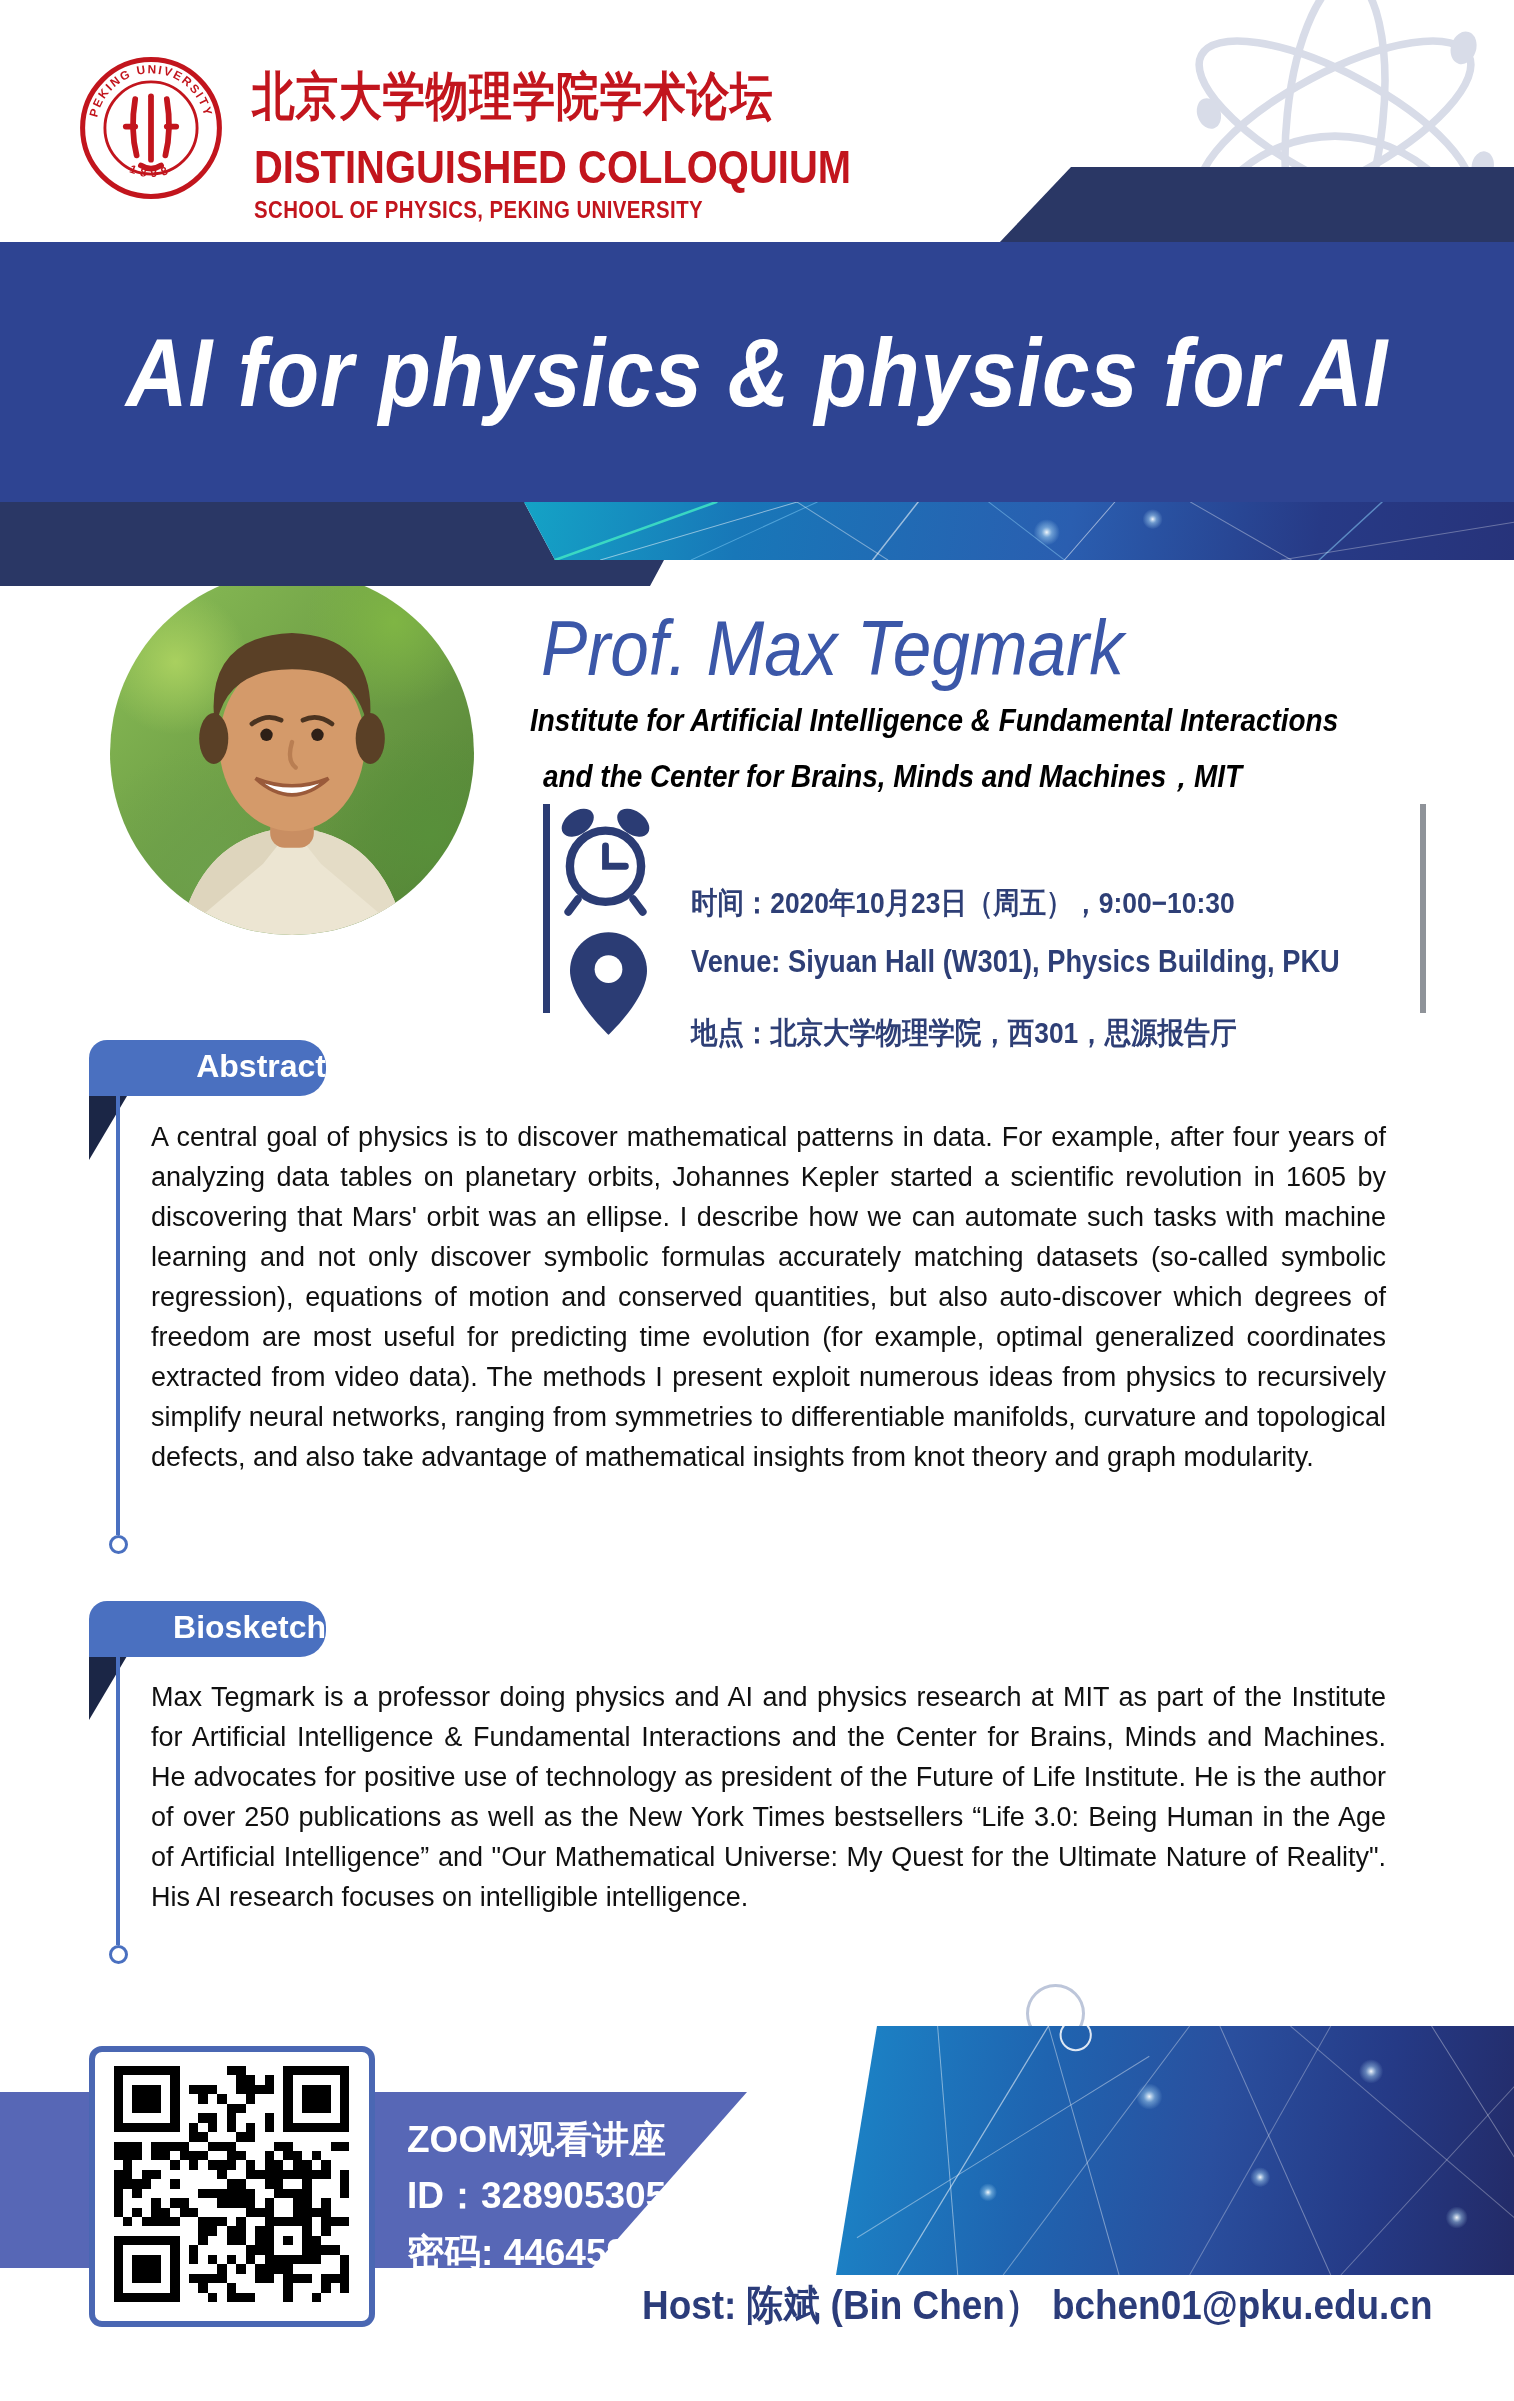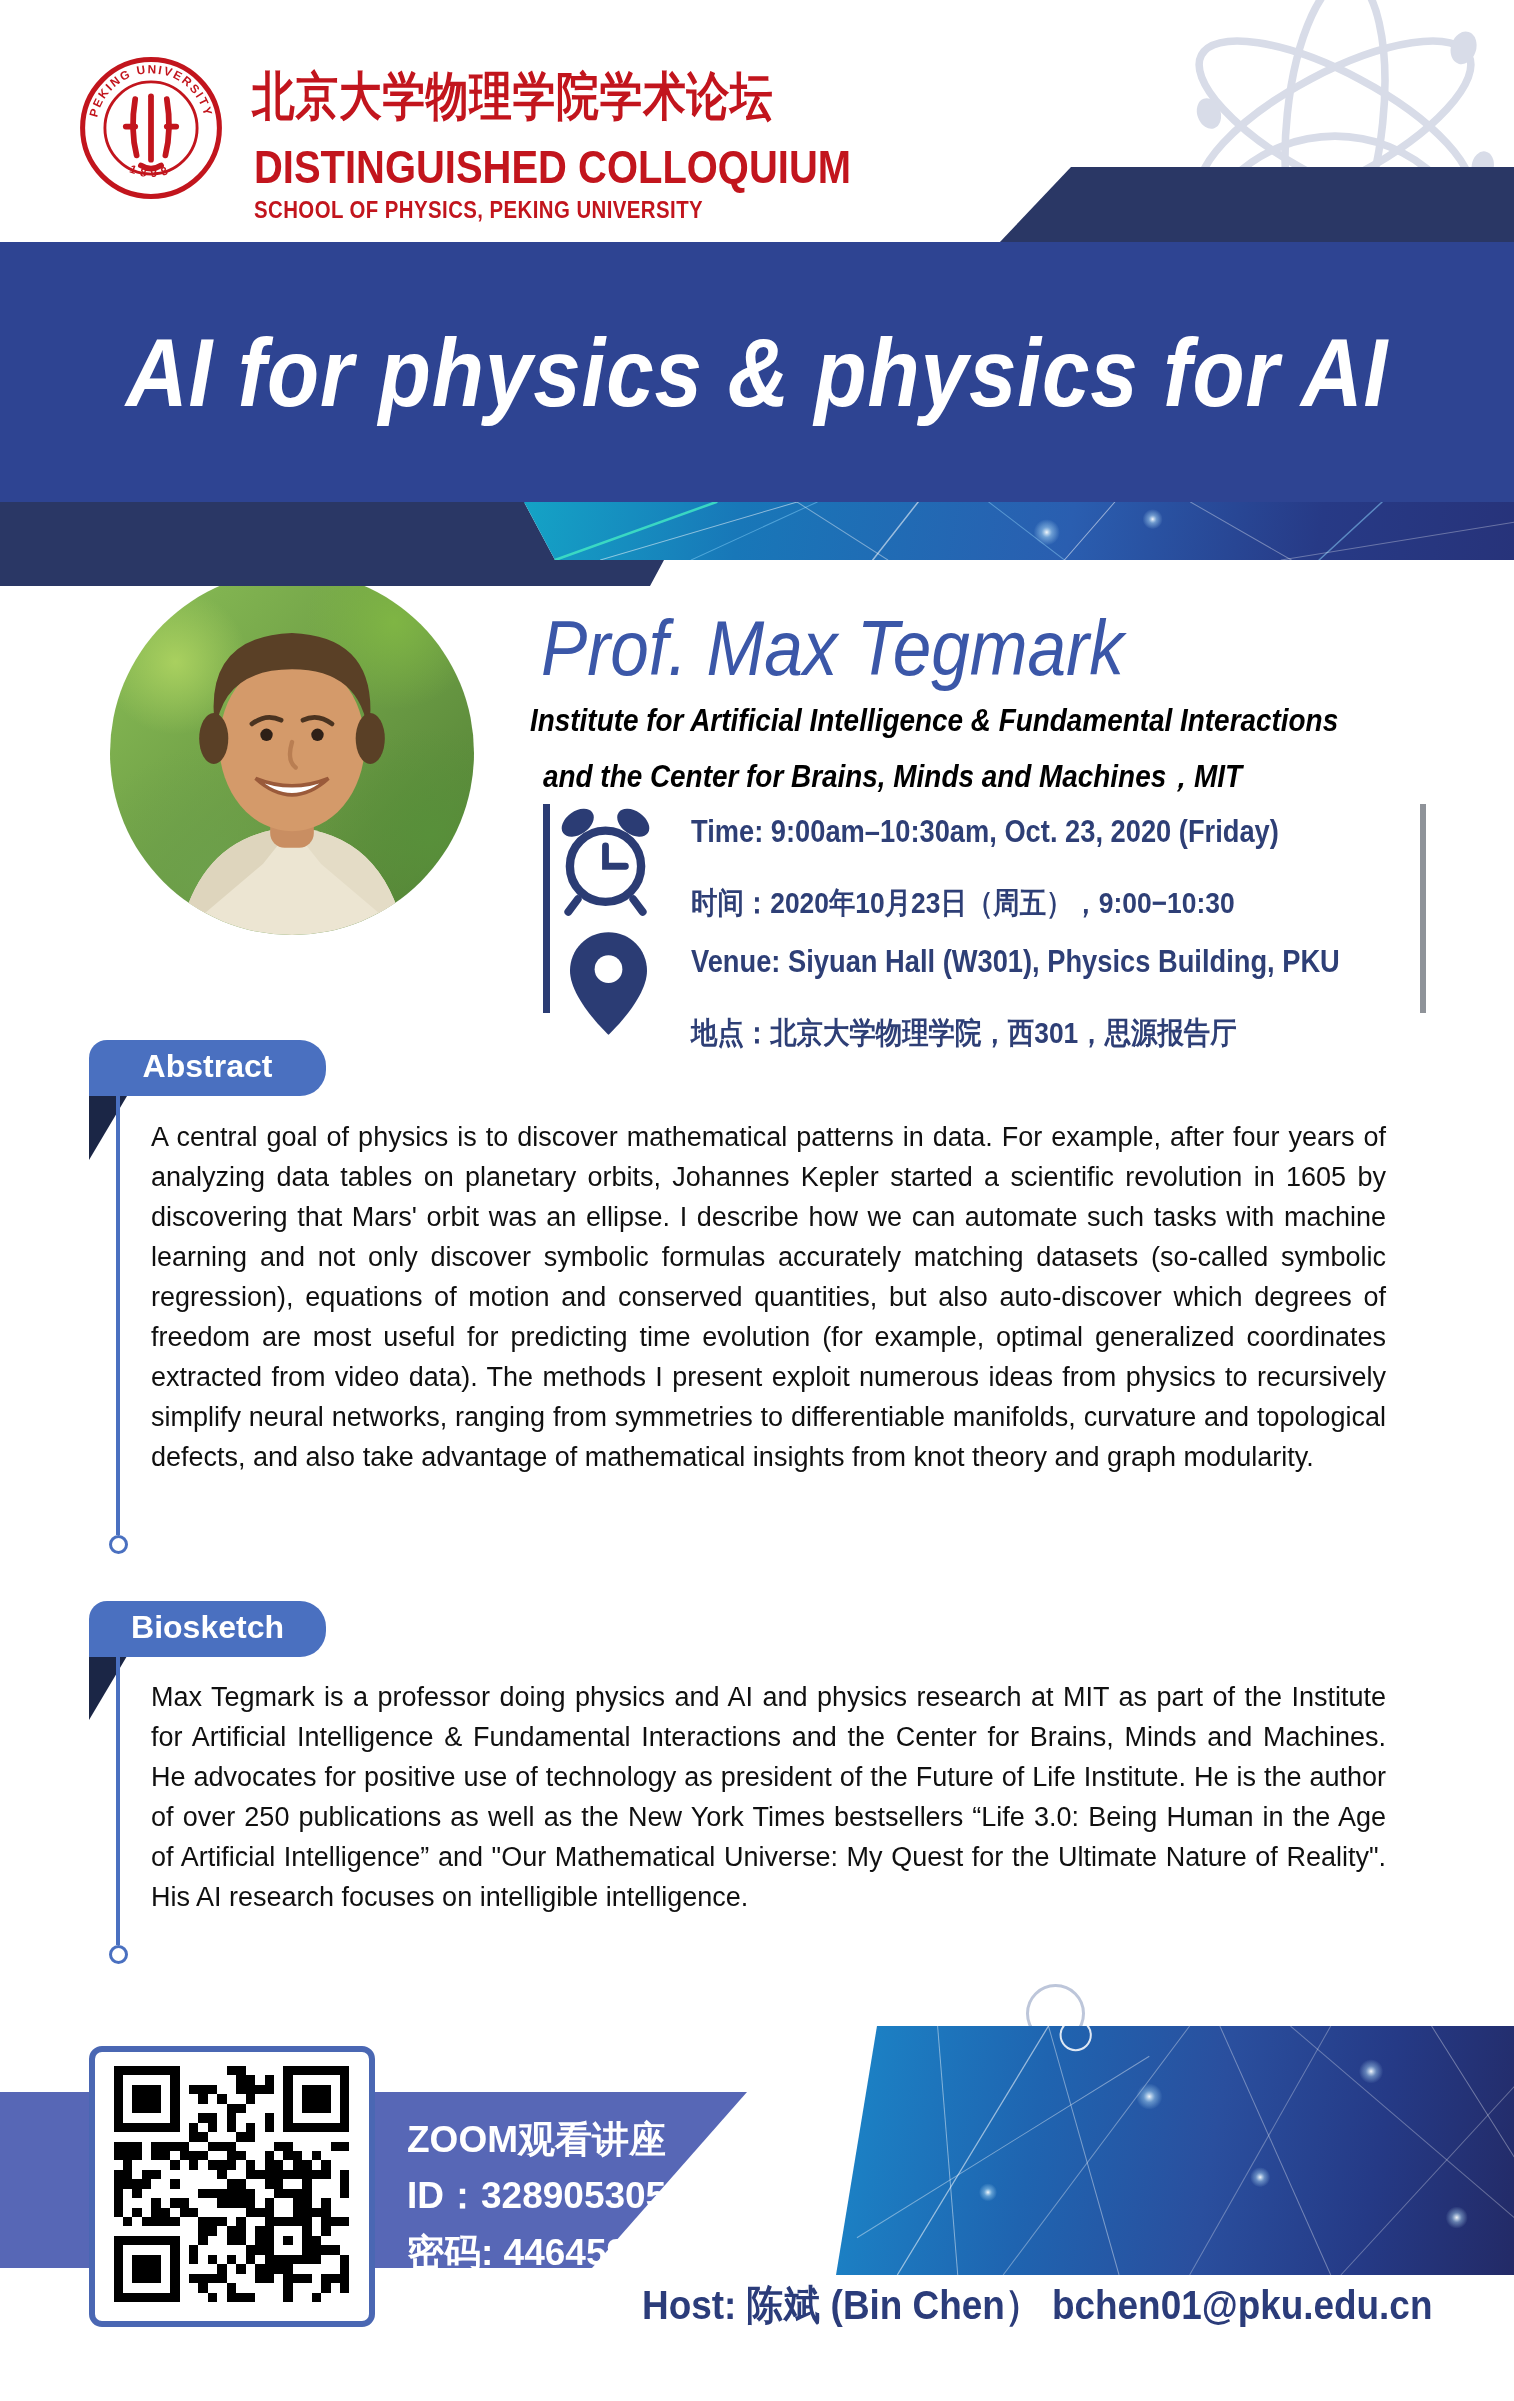--- a/index.html
+++ b/index.html
@@ -48,21 +48,21 @@
   .vbar-left{left:543px;top:804px;width:7px;height:209px;background:#2b3c74;}
   .vbar-right{left:1420px;top:804px;width:6px;height:209px;background:#8f9399;}
   .evt{font-weight:700;color:#2e3f76;}
   .evt-en1{left:691px;top:814px;font-size:31px;}
   .evt-cn1{left:691px;top:883px;font-size:30px;}
   .evt-en2{left:691px;top:944px;font-size:31px;}
   .evt-cn2{left:691px;top:1013px;font-size:30px;}
 
   
   .tab{width:237px;height:56px;background:#4a70c0;border-radius:18px 26px 26px 0;
-       color:#ffffff;font-size:32px;font-weight:800;text-align:center;line-height:52px;z-index:2;}
+       color:#ffffff;font-size:32px;font-weight:800;text-align:right;line-height:52px;z-index:2;}
   .tab-abstract{left:89px;top:1040px;}
   .tab-bio{left:89px;top:1601px;}
   .fold{width:41px;height:69px;background:#1b2646;clip-path:polygon(0 0,41px 0,0 69px);}
   .fold-abstract{left:89px;top:1091px;}
   .fold-bio{left:89px;top:1651px;}
   .vline{width:3.5px;background:#4a70c0;left:116px;}
   .vline-abstract{top:1092px;height:443px;}
   .vline-bio{top:1652px;height:293px;}
   .endcap{width:13px;height:13px;border:3px solid #4a70c0;border-radius:50%;background:#ffffff;left:109px;}
   .endcap-abstract{top:1535px;}
@@ -197,21 +197,20 @@
     </g>
     <g fill="#2b3c74">
       <ellipse cx="42" cy="32" rx="34" ry="22" transform="rotate(-35 42 32)"></ellipse>
       <ellipse cx="148" cy="32" rx="34" ry="22" transform="rotate(35 148 32)"></ellipse>
     </g>
   </svg>
   <svg class="abs" style="left:570px;top:932px;width:77px;height:103px;" viewBox="0 0 150 200">
     <path d="M75 0 C33 0 0 33 0 75 c0 55 75 125 75 125 s75 -70 75 -125 C150 33 117 0 75 0 z" fill="#2b3c74"></path>
     <circle cx="75" cy="72" r="27" fill="#ffffff"></circle>
   </svg>
-  <div class="abs evt evt-en1"><span class="sx88">Time: 9:00am–10:30am, Oct. 23, 2020 (Friday)</span></div>
   <div class="abs evt evt-cn1"><span class="sx88">时间：2020年10月23日（周五），9:00−10:30</span></div>
   <div class="abs evt evt-en2"><span class="sx88">Venue: Siyuan Hall (W301), Physics Building, PKU</span></div>
   <div class="abs evt evt-cn2"><span class="sx88">地点：北京大学物理学院，西301，思源报告厅</span></div>
 
   <div class="abs tab tab-abstract">Abstract</div>
   <div class="abs fold fold-abstract"></div>
   <div class="abs vline vline-abstract"></div>
   <div class="abs endcap endcap-abstract"></div>
   <div class="abs para para-abstract">A central goal of physics is to discover mathematical patterns in data. For example, after four years of analyzing data tables on planetary orbits, Johannes Kepler started a scientific revolution in 1605 by discovering that Mars' orbit was an ellipse. I describe how we can automate such tasks with machine learning and not only discover symbolic formulas accurately matching datasets (so-called symbolic regression), equations of motion and conserved quantities, but also auto-discover which degrees of freedom are most useful for predicting time evolution (for example, optimal generalized coordinates extracted from video data). The methods I present exploit numerous ideas from physics to recursively simplify neural networks, ranging from symmetries to differentiable manifolds, curvature and topological defects, and also take advantage of mathematical insights from knot theory and graph modularity.</div>
 

